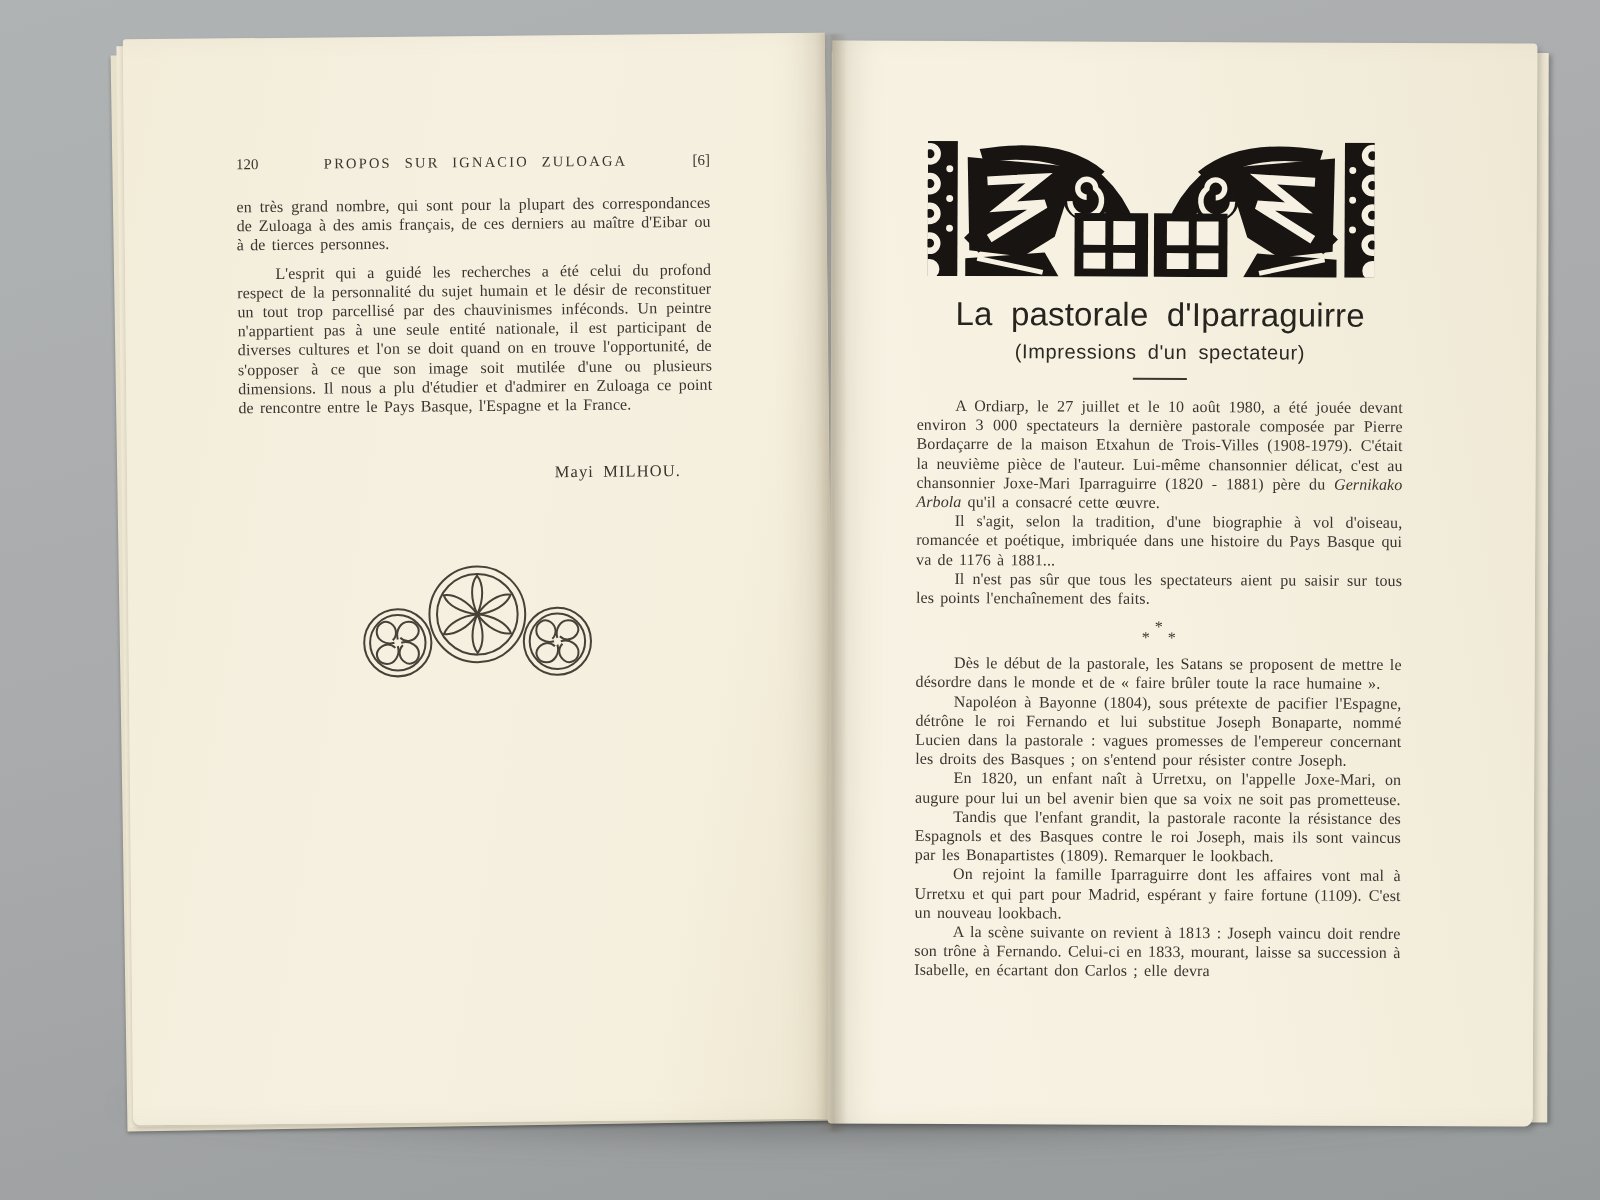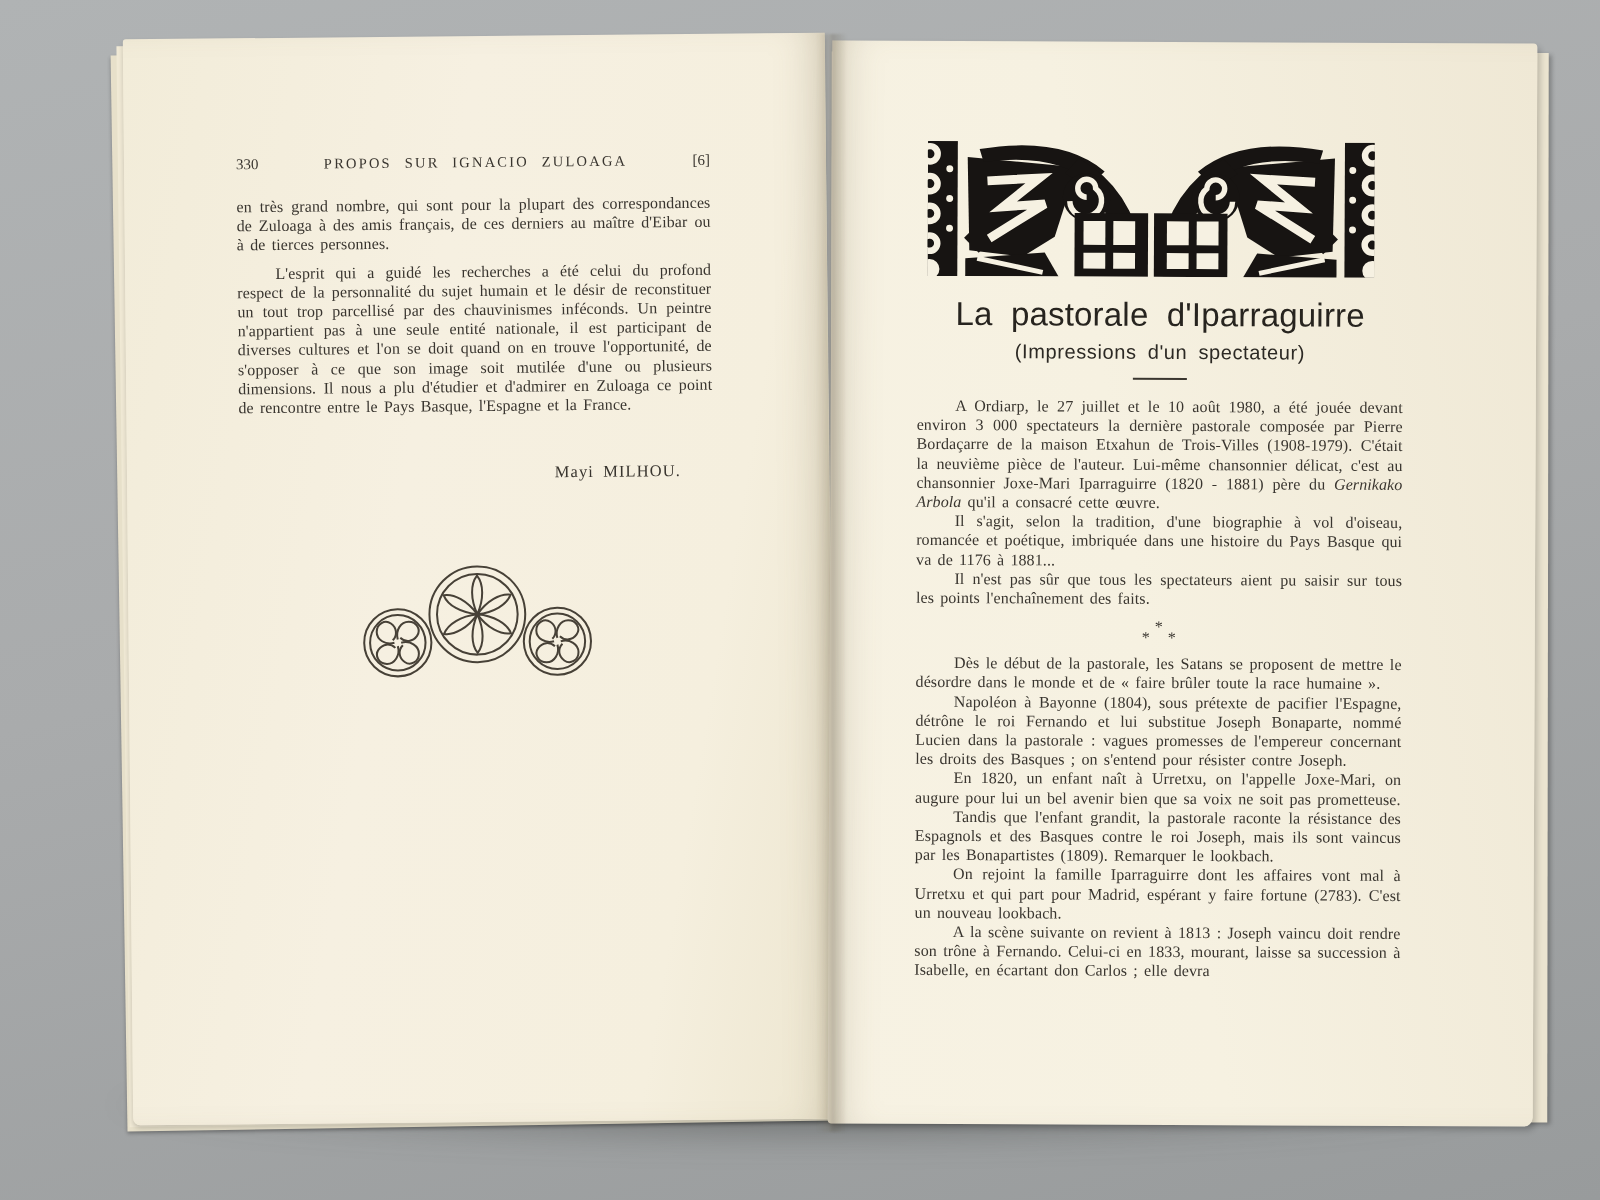--- a/index.html
+++ b/index.html
@@ -56,21 +56,21 @@
   <div class="floor-shadow"></div>
 
   <div class="book">
     <div class="sheet sheet-left-2"></div>
     <div class="sheet sheet-left-1"></div>
     <div class="sheet sheet-right-1"></div>
 
     <div class="page page-left">
       <div class="left-content">
         <div class="page-header">
-          <span>330</span>
+          <span>120</span>
           <span class="running-title">PROPOS SUR IGNACIO ZULOAGA</span>
           <span>[6]</span>
         </div>
 
         <div class="body-text left-body">
             <p><span>en très grand nombre, qui sont pour la plupart des correspondances de Zuloaga à des amis français, de ces derniers au maître d'Eibar ou à de tierces personnes.</span></p>
             <p class="indent"><span>L'esprit qui a guidé les recherches a été celui du profond respect de la personnalité du sujet humain et le désir de reconstituer un tout trop parcellisé par des chauvinismes inféconds. Un peintre n'appartient pas à une seule entité nationale, il est participant de diverses cultures et l'on se doit quand on en trouve l'opportunité, de s'opposer à ce que son image soit mutilée d'une ou plusieurs dimensions. Il nous a plu d'étudier et d'admirer en Zuloaga ce point de rencontre entre le Pays Basque, l'Espagne et la France.</span></p>
           </div>
 
         <div class="signature">Mayi MILHOU.</div>
@@ -173,21 +173,21 @@
         <div class="asterisk-divider">
           <div class="star-row1">*</div>
           <div class="star-row2">* *</div>
         </div>
 
         <div class="body-text right-body">
             <p class="indent"><span>Dès le début de la pastorale, les Satans se proposent de mettre le désordre dans le monde et de « faire brûler toute la race humaine ».</span></p>
             <p class="indent"><span>Napoléon à Bayonne (1804), sous prétexte de pacifier l'Espagne, détrône le roi Fernando et lui substitue Joseph Bonaparte, nommé Lucien dans la pastorale : vagues promesses de l'empereur concernant les droits des Basques ; on s'entend pour résister contre Joseph.</span></p>
             <p class="indent"><span>En 1820, un enfant naît à Urretxu, on l'appelle Joxe-Mari, on augure pour lui un bel avenir bien que sa voix ne soit pas prometteuse.</span></p>
             <p class="indent"><span>Tandis que l'enfant grandit, la pastorale raconte la résistance des Espagnols et des Basques contre le roi Joseph, mais ils sont vaincus par les Bonapartistes (1809). Remarquer le lookbach.</span></p>
-            <p class="indent"><span>On rejoint la famille Iparraguirre dont les affaires vont mal à Urretxu et qui part pour Madrid, espérant y faire fortune (2783). C'est un nouveau lookbach.</span></p>
+            <p class="indent"><span>On rejoint la famille Iparraguirre dont les affaires vont mal à Urretxu et qui part pour Madrid, espérant y faire fortune (1109). C'est un nouveau lookbach.</span></p>
             <p class="indent"><span>A la scène suivante on revient à 1813 : Joseph vaincu doit rendre son trône à Fernando. Celui-ci en 1833, mourant, laisse sa succession à Isabelle, en écartant don Carlos ; elle devra</span></p>
           </div>
       </div>
     </div>
 
     <div class="gutter"></div>
   </div>
 </div>
 
 </body></html>

